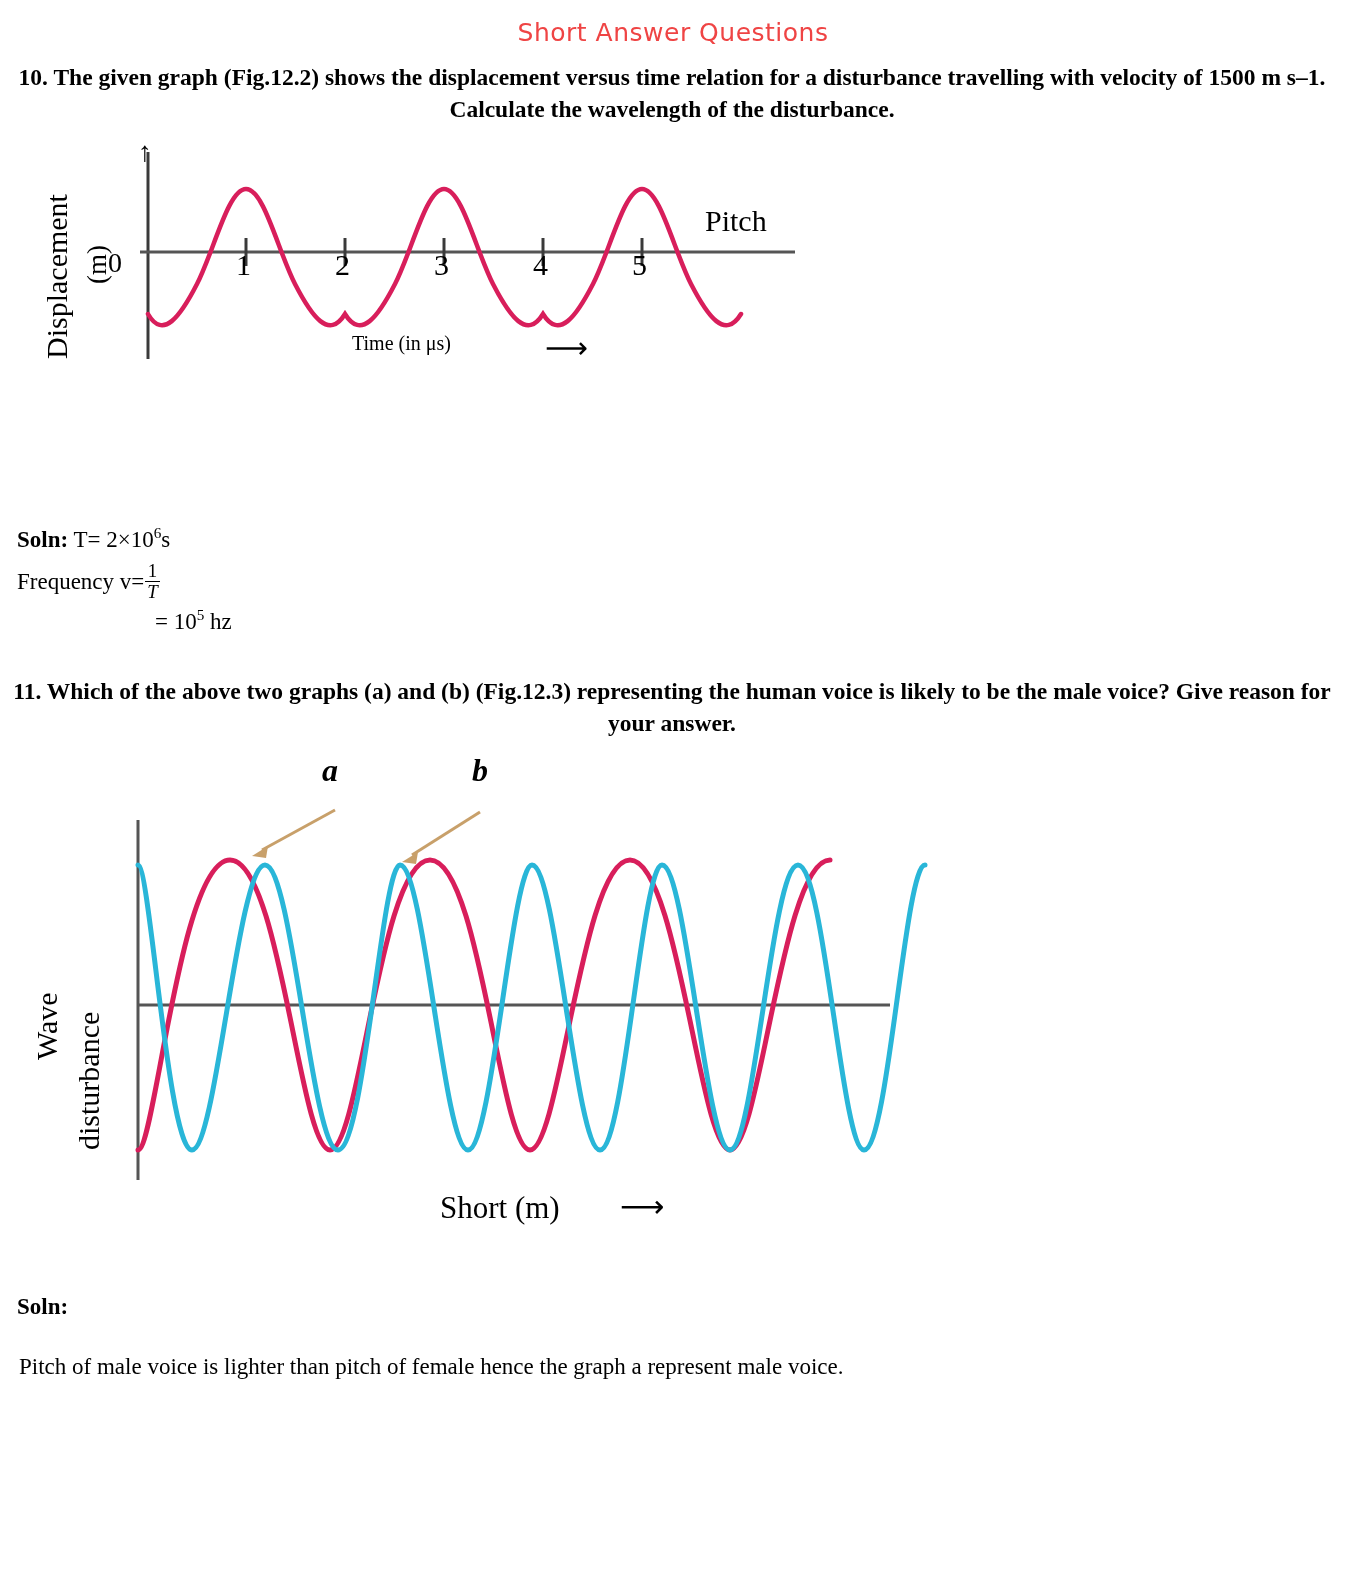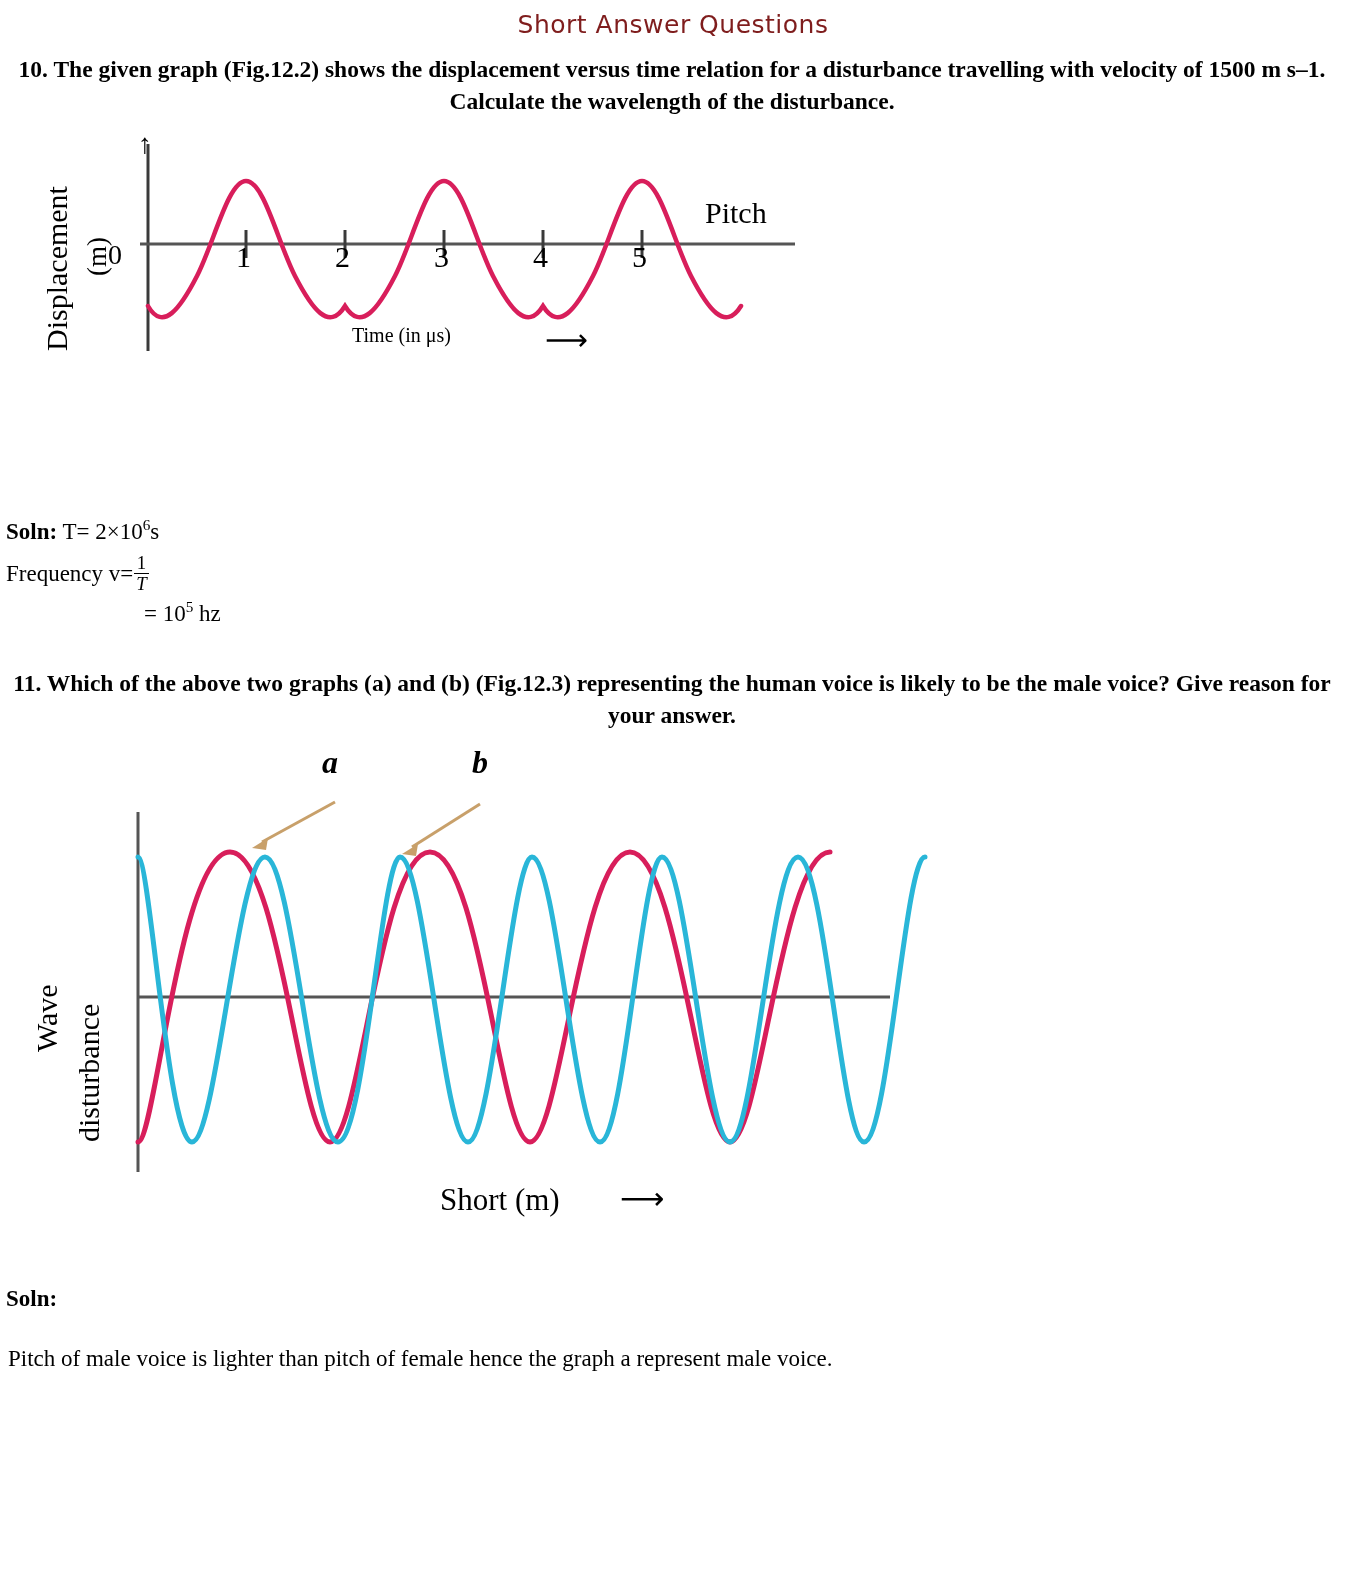--- a/index.html
+++ b/index.html
@@ -16,39 +16,39 @@
     overflow: hidden;
   }
   .page {
     position: relative;
     width: 1346px;
     height: 1580px;
     padding: 0;
   }
   .header-title {
     text-align: center;
-    color: #7f1d1d;
+    color: #ef4444;
     font-family: "DejaVu Sans", sans-serif;
     font-size: 25px;
     letter-spacing: 0.5px;
-    padding-top: 10px;
+    padding-top: 18px;
     margin: 0 0 14px 0;
   }
   .q-text {
     font-family: "Liberation Serif", serif;
     font-weight: bold;
     font-size: 23.5px;
     line-height: 1.38;
     margin: 0 4px 0 2px;
     text-align: center;
   }
   .soln-block {
     font-size: 23px;
     line-height: 1.5;
-    margin-left: 6px;
+    margin-left: 17px;
   }
   .soln-label {
     font-weight: bold;
   }
   sup {
     font-size: 0.66em;
     vertical-align: super;
   }
   .frac {
     display: inline-block;

